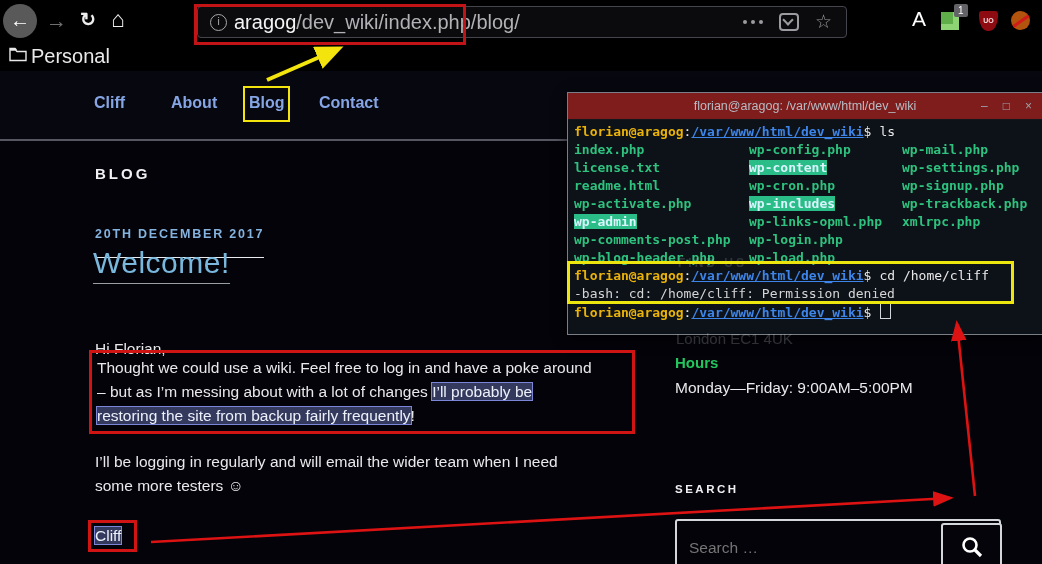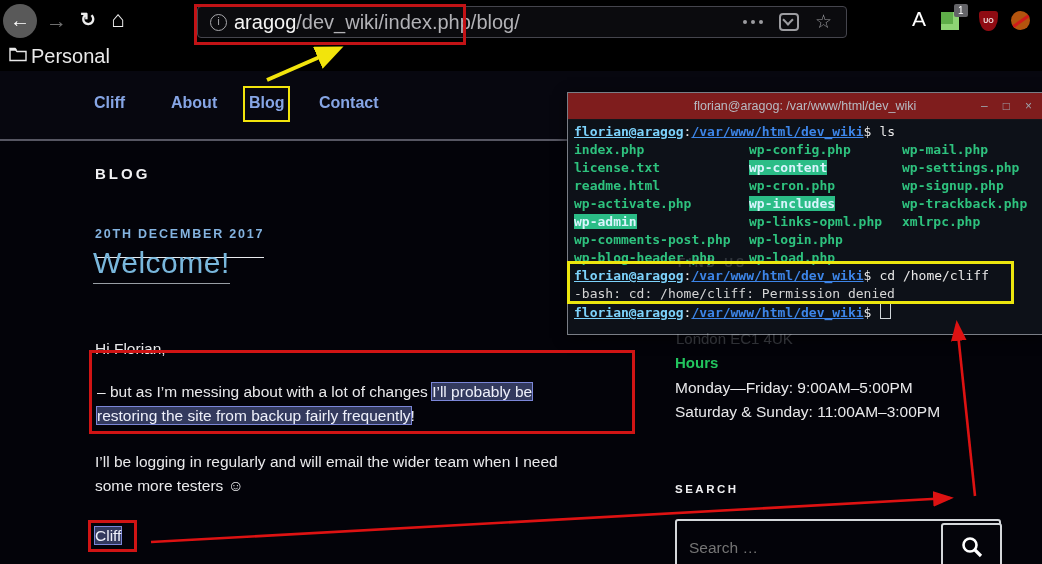--- a/index.html
+++ b/index.html
@@ -82,21 +82,21 @@
         color:#b7bbc3;font-size:12.5px;line-height:26px;text-align:center;}
   .term-controls{position:absolute;right:10px;top:0;height:26px;display:flex;gap:15px;
         color:#9da2aa;font-size:12px;line-height:26px;}
   .term-body{position:relative;padding:3px 0 0 6px;font-family:"DejaVu Sans Mono",monospace;
         font-size:13px;color:#e8e8e8;}
   .tl{height:18px;line-height:18px;white-space:pre;}
   .c1{display:inline-block;width:175px;}
   .c2{display:inline-block;width:153px;}
   .file{color:#2ec27e;font-weight:bold;}
   .dir{background:#2bbd87;color:#d9f4fd;}
-  .pu{color:#7dd3fc;font-weight:bold;text-decoration:underline;}
+  .pu{color:#eab308;font-weight:bold;}
   .pp{color:#3d85e8;font-weight:bold;text-decoration:underline;}
   .pw{color:#e8e8e8;}
   .cmd{margin-left:8px;}
   .err{color:#d5d5d5;}
   .cursor{display:inline-block;width:9px;height:14px;border:1px solid #d0d6da;
           vertical-align:-2px;margin-left:9px;}
   .ghost{position:absolute;color:#dfe8ee;font-family:"Liberation Sans",sans-serif;}
   .ghost-findus{left:110px;top:136px;opacity:.16;font-weight:bold;font-size:12px;letter-spacing:3px;}
   .ghost-addr{left:108px;top:210px;opacity:.2;font-size:15px;}
 
@@ -155,29 +155,28 @@
       <div class="nav-link" style="left:249px">Blog</div>
       <div class="nav-link" style="left:319px">Contact</div>
     </div>
 
     <div class="blog-section">BLOG</div>
     <div class="post-date">20TH DECEMBER 2017</div>
     <div class="post-title">Welcome!</div>
 
     <div class="body-text greeting">Hi Florian,</div>
 
-    <div class="body-text para1"><br><span>– but as I’m messing about with a lot of changes </span><span class="sel">I’ll probably be</span><br><span class="sel">restoring the site from backup fairly frequently</span><span>!</span></div>
+    <div class="body-text para1"><span>Thought we could use a wiki.  Feel free to log in and have a poke around</span><br><span>– but as I’m messing about with a lot of changes </span><span class="sel">I’ll probably be</span><br><span class="sel">restoring the site from backup fairly frequently</span><span>!</span></div>
 
     <div class="body-text para2"><span>I’ll be logging in regularly and will email the wider team when I need</span><br><span>some more testers ☺</span></div>
 
     <div class="body-text signature"><span class="sel">Cliff</span></div>
 
     <div class="hours-title">Hours</div>
     <div class="body-text hours-line1">Monday—Friday: 9:00AM–5:00PM</div>
-    <div class="body-text hours-line2">Saturday &amp; Sunday: 11:00AM–3:00PM</div>
 
     <div class="search-title">SEARCH</div>
     <div class="search-box">
       <input type="text" placeholder="Search …" style="">
     </div>
     <div class="search-btn">
       <svg width="26" height="26" viewBox="0 0 26 26">
           <circle cx="11" cy="11" r="6.5" stroke="#fff" stroke-width="2.6" fill="none"></circle>
           <line x1="16" y1="16" x2="22" y2="22" stroke="#fff" stroke-width="3.2"></line>
         </svg>

